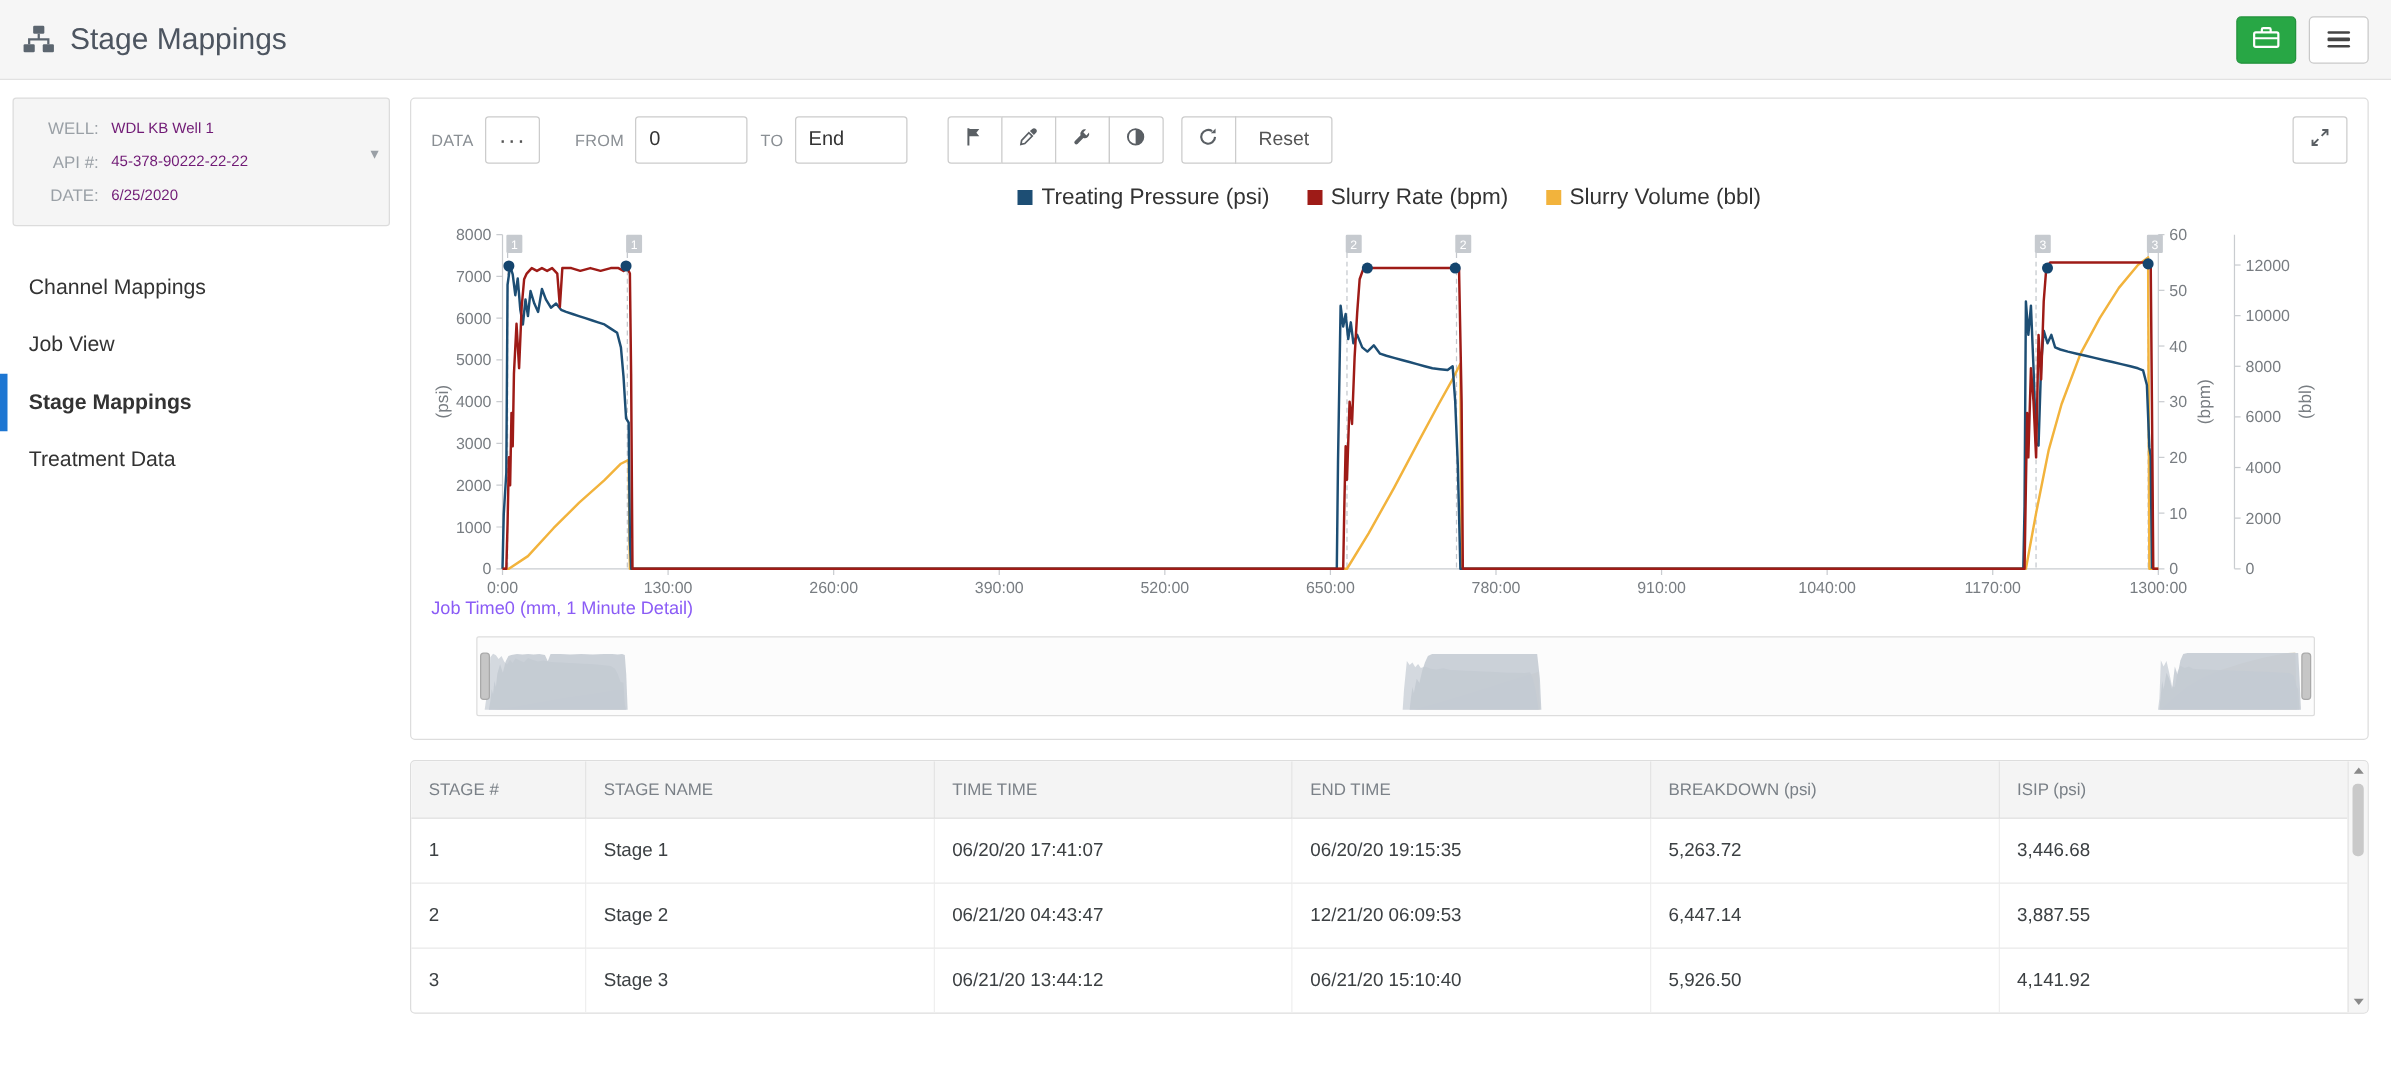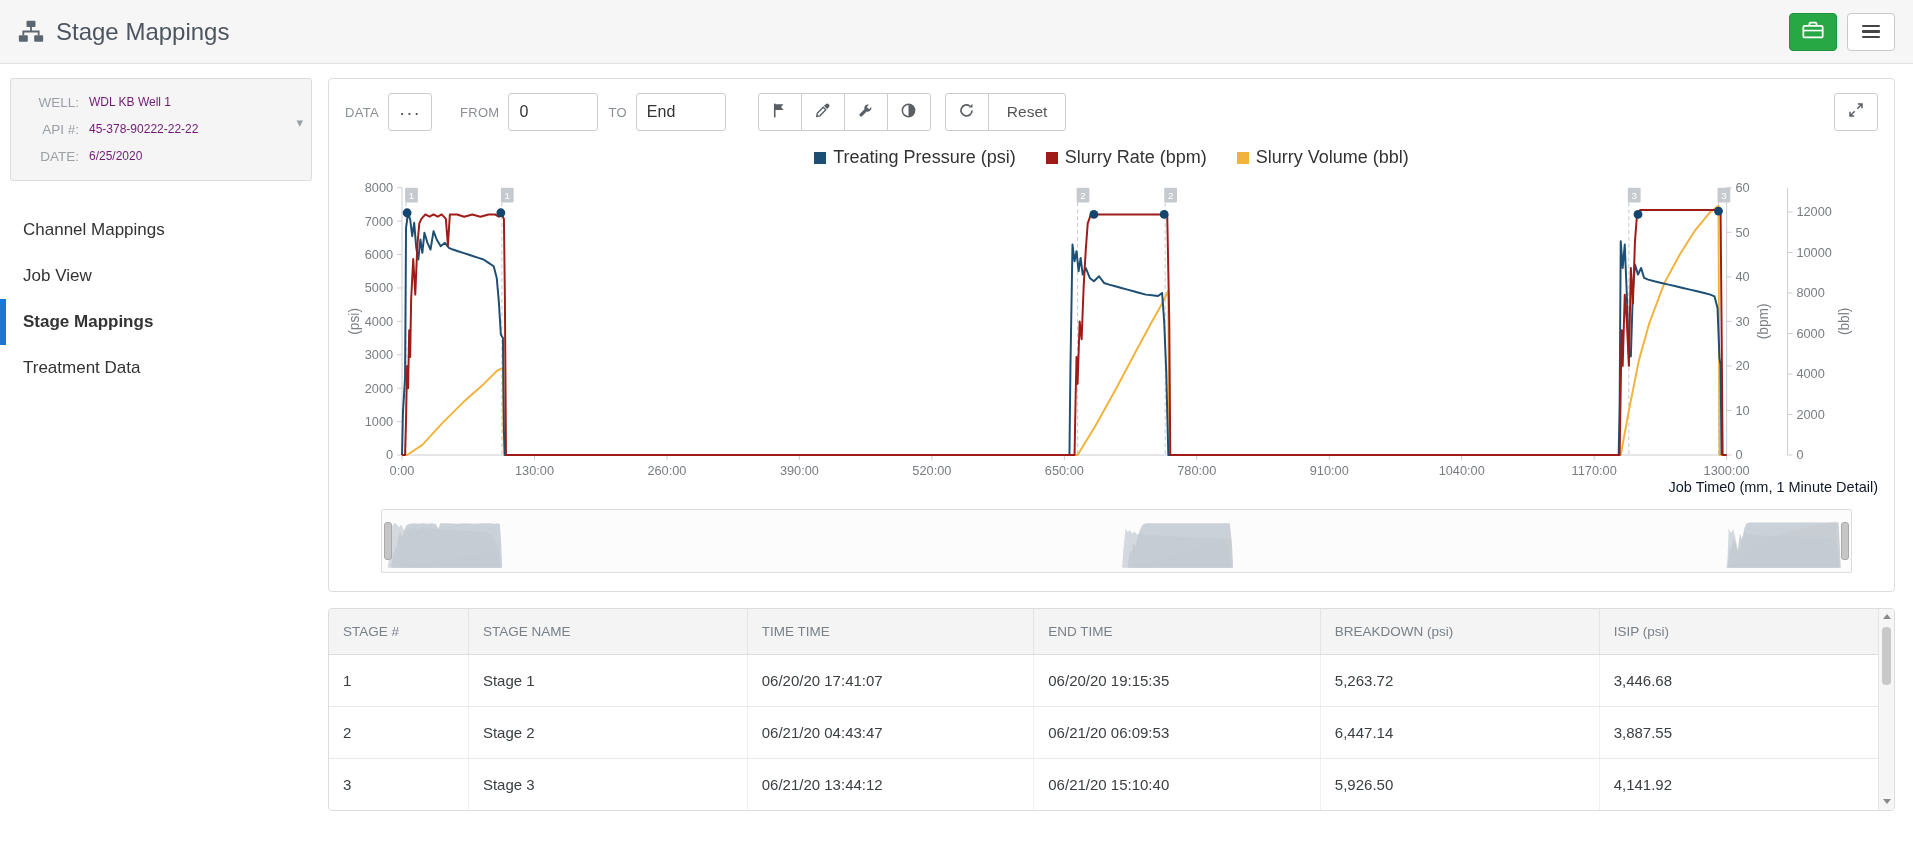--- a/index.html
+++ b/index.html
@@ -55,21 +55,21 @@
   .g2 { margin-left: 14px; }
   .expand { margin-left: auto; }
 
   
   .legend { display: flex; justify-content: center; align-items: center; gap: 30px; margin-top: 16px;
     font-size: 18px; color: #333; }
   .legend-item { display: inline-flex; align-items: center; cursor: pointer; }
   .swatch { width: 12px; height: 12px; display: inline-block; margin-right: 7px; }
   #main-chart-svg { display: block; width: 100%; margin-top: 4px;
     font-family: "Liberation Sans", sans-serif; }
-  .x-label { text-align: right; color: #0f172a; font-size: 14.5px; margin-top: 0px; }
+  .x-label { text-align: left; color: #8b5cf6; font-size: 14.5px; margin-top: 0px; }
   .navigator { position: relative; margin: 14px 26px 2px 36px; height: 64px;
     border: 1px solid #ddd; border-radius: 2px; background: #fcfcfc; }
   #nav-svg { position: absolute; left: 0; top: 0; width: 100%; height: 100%; }
   .nav-handle { position: absolute; top: 50%; transform: translateY(-50%); width: 8px; height: 38px;
     background: #c6c6c6; border: 1px solid #a9a9a9; border-radius: 3px; cursor: ew-resize; z-index: 2; }
   .nav-handle.left { left: 2px; } .nav-handle.right { right: 2px; }
 
   
   .table-card { margin-top: 16px; overflow: hidden; }
   .table-wrap { display: flex; align-items: stretch; }
@@ -360,21 +360,21 @@
                 <td>Stage 1</td>
                 <td>06/20/20 17:41:07</td>
                 <td>06/20/20 19:15:35</td>
                 <td>5,263.72</td>
                 <td>3,446.68</td>
               </tr>
               <tr>
                 <td>2</td>
                 <td>Stage 2</td>
                 <td>06/21/20 04:43:47</td>
-                <td>06/21/20 06:09:53</td>
+                <td>12/21/20 06:09:53</td>
                 <td>6,447.14</td>
                 <td>3,887.55</td>
               </tr>
               <tr>
                 <td>3</td>
                 <td>Stage 3</td>
                 <td>06/21/20 13:44:12</td>
                 <td>06/21/20 15:10:40</td>
                 <td>5,926.50</td>
                 <td>4,141.92</td>

